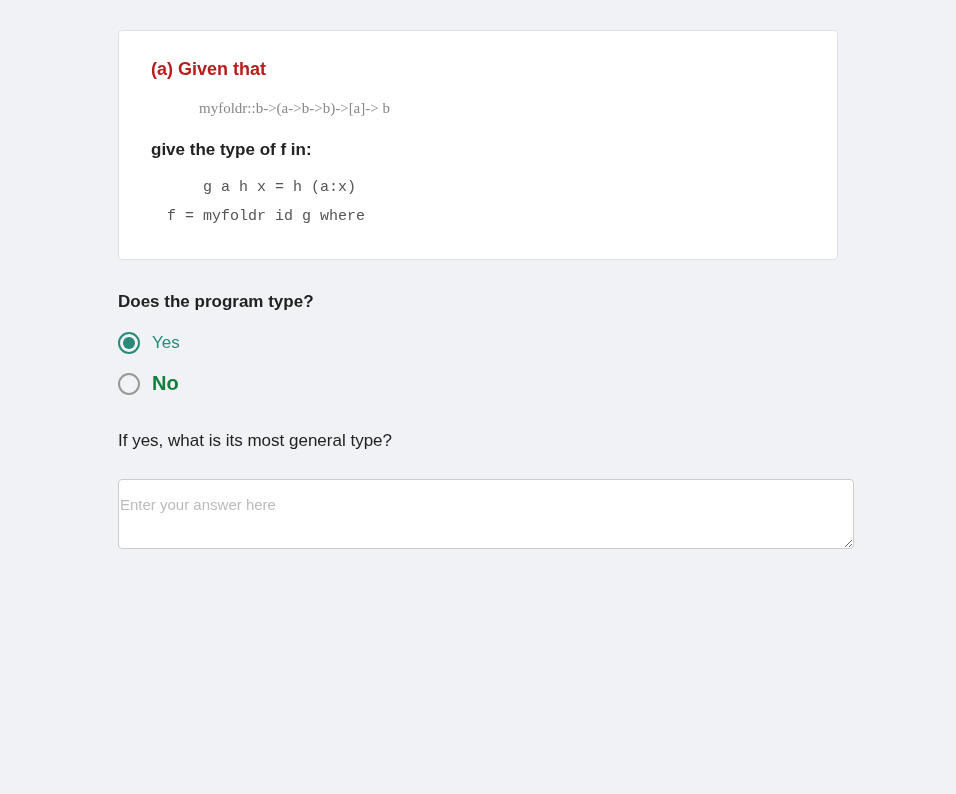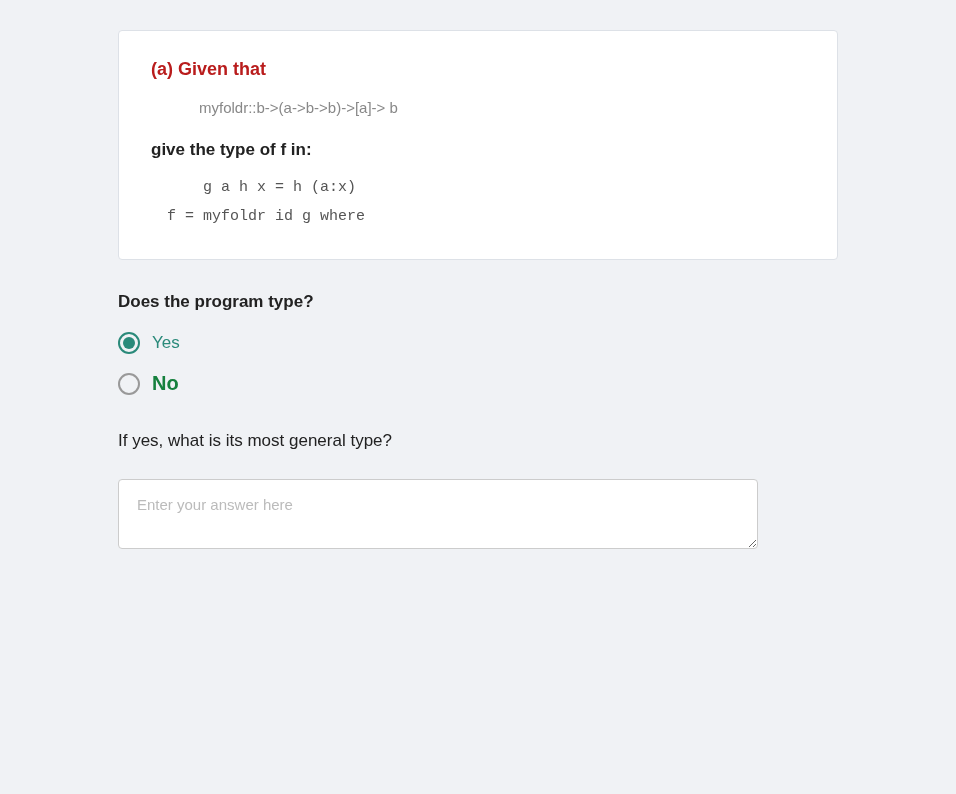--- a/index.html
+++ b/index.html
@@ -34,21 +34,21 @@
     }
 
     .given-that-label {
       font-size: 18px;
       font-weight: 700;
       color: #b91c1c;
       margin-bottom: 16px;
     }
 
     .code-block {
-      font-family: Liberation Sans, sans-serif;
+      font-family: Liberation Serif, serif;
       font-size: 15px;
       color: #888;
       margin: 12px 0 20px 48px;
       line-height: 1.6;
     }
 
     .give-type-label {
       font-size: 17px;
       font-weight: 700;
       color: #222;
@@ -122,25 +122,25 @@
       font-weight: 700;
     }
 
     .if-yes-label {
       font-size: 17px;
       color: #222;
       margin-bottom: 28px;
     }
 
     .answer-input {
-      width: 640px;
+      width: 736px;
       min-height: 70px;
       border: 1px solid #ccc;
       border-radius: 4px;
-      padding: 16px 18px;
+      padding: 16px 1px;
       font-size: 15px;
       color: #999;
       background: #ffffff;
       outline: none;
       resize: vertical;
       font-family: -apple-system, BlinkMacSystemFont, 'Segoe UI', Arial, sans-serif;
     }
 
     .answer-input::placeholder {
       color: #bbb;

